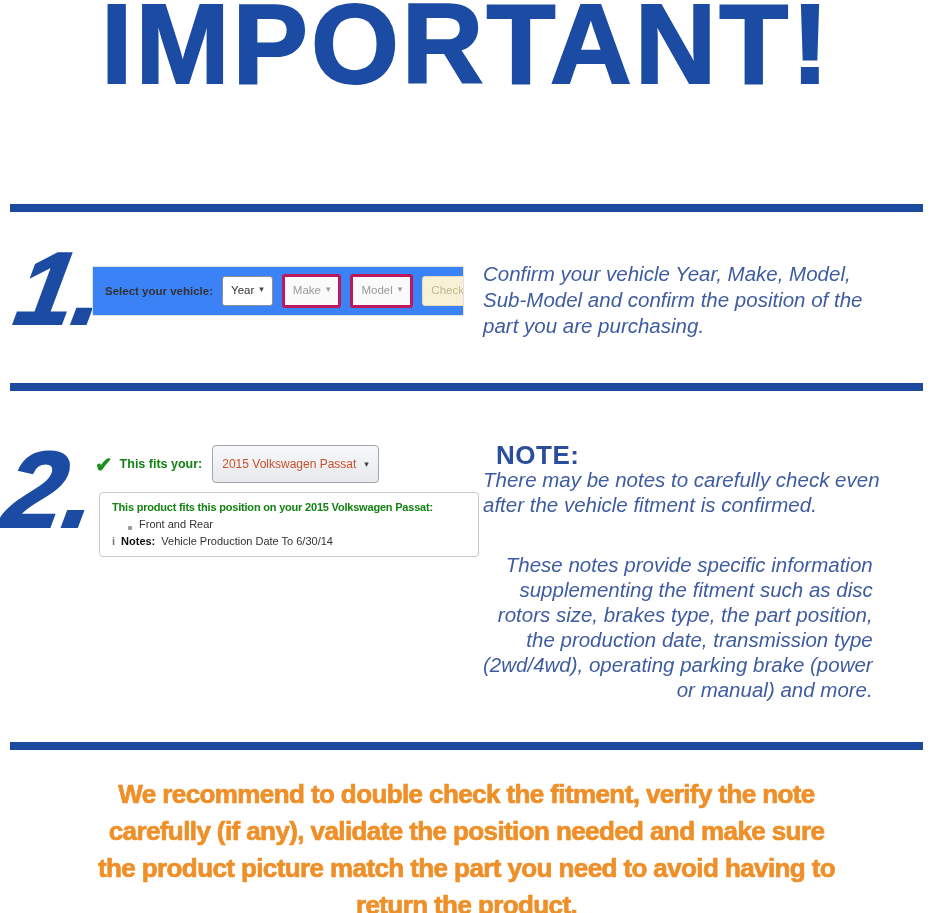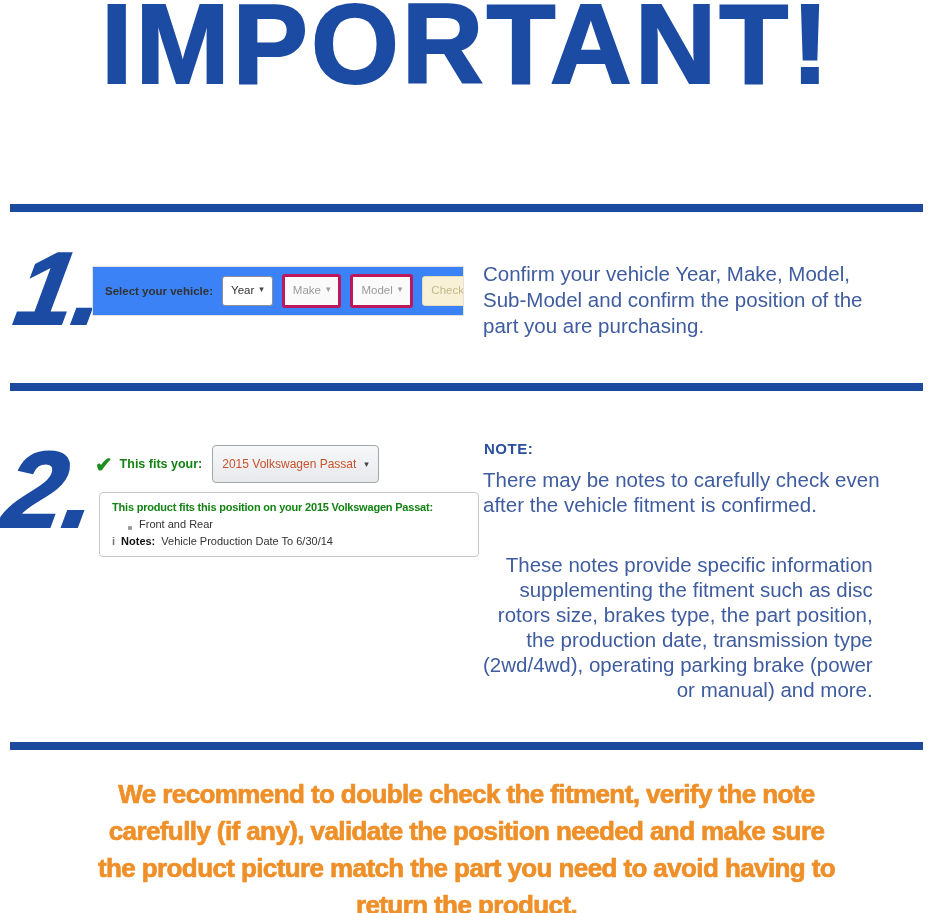--- a/index.html
+++ b/index.html
@@ -45,26 +45,26 @@
   }
   .vs-btn.year{background:#ffffff;border:1px solid #8d9096;color:#333;}
   .vs-btn.disabled{background:#fafafa;border:3px solid #be185d;color:#9b9b9b;}
   .vs-btn.checkfit{background:#f9f1d6;border:1px solid #e7dcb6;color:#c2b88c;}
   .caret{font-size:9px;line-height:1;}
   .caret.gray{color:#9b9b9b;}
   .caret.dark{color:#444;}
 
   
   .body-text{
-    position:absolute;margin:0;font-size:20.5px;
+    position:absolute;margin:0;font-size:20.5px;font-style:italic;
     color:#3E5C9F;white-space:pre-line;
   }
   .step1-desc{left:483px;top:261px;line-height:26px;}
   .note-heading{
-    position:absolute;left:484px;top:440px;margin:0;font-size:15px;
+    position:absolute;left:496px;top:440px;margin:0;font-size:26px;
     font-weight:700;color:#2A4E9D;letter-spacing:0.5px;
   }
   .para1{left:483px;top:467px;line-height:25px;}
   .para2{left:483px;top:552px;line-height:25px;text-align:right;}
 
   
   .fits-widget{position:absolute;left:95px;top:445px;width:372px;}
   .fit-row{display:flex;align-items:center;gap:7px;}
   .check{color:#1E8E1E;font-size:21px;font-weight:700;line-height:1;}
   .fits-label{font-size:12.5px;font-weight:700;color:#128212;white-space:nowrap;}

